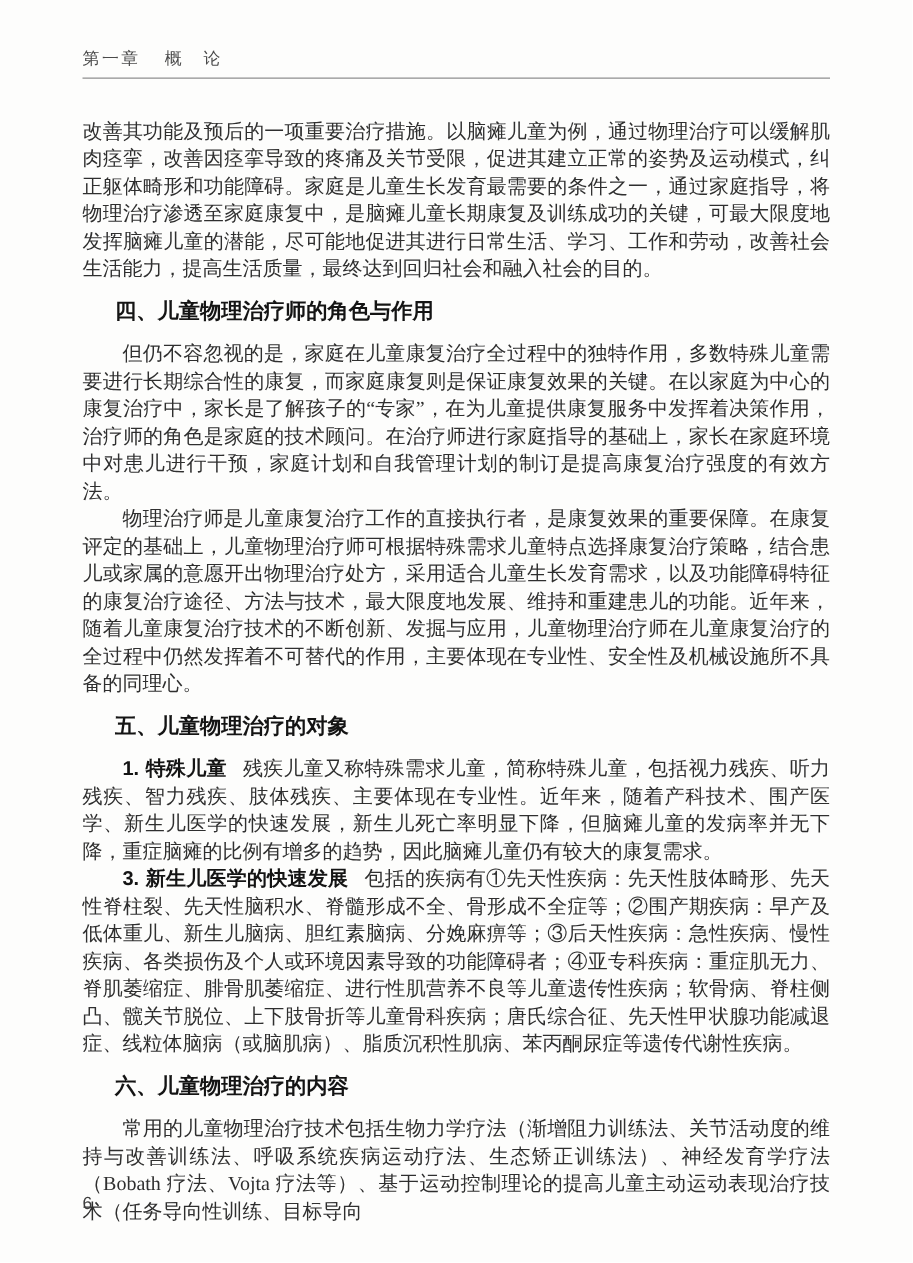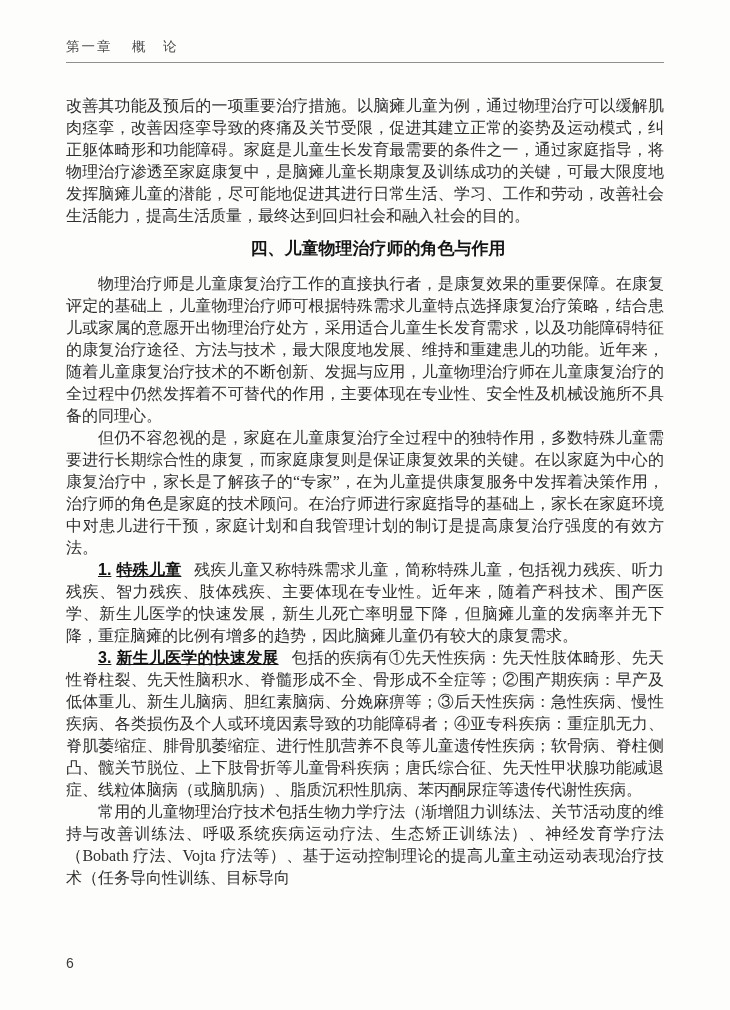--- a/index.html
+++ b/index.html
@@ -50,28 +50,27 @@
     text-indent: 0;
     margin-top: 16px;
   }
   h3.sec-heading {
     font-family: "Liberation Sans", "DejaVu Sans", sans-serif;
     font-weight: 700;
     font-size: 17px;
     line-height: 24px;
     color: #141414;
     margin: 10px 0 12px 26px;
-    text-align: center;
+    text-align: left;
   }
   .item-label {
     font-family: "Liberation Sans", "DejaVu Sans", sans-serif;
     font-weight: 700;
     color: #141414;
     margin-right: 13px;
-    text-decoration: underline;
   }
   .item-label .item-num {
     margin-right: 5px;
   }
   .page-footer {
     position: absolute;
     left: 66px;
     bottom: 38px;
   }
   .page-number {
@@ -90,29 +89,31 @@
     <span class="chapter-title">概　论</span>
     <hr class="header-rule">
   </header>
 
   <main class="page-body">
 
     <p class="para no-indent">改善其功能及预后的一项重要治疗措施。以脑瘫儿童为例，通过物理治疗可以缓解肌肉痉挛，改善因痉挛导致的疼痛及关节受限，促进其建立正常的姿势及运动模式，纠正躯体畸形和功能障碍。家庭是儿童生长发育最需要的条件之一，通过家庭指导，将物理治疗渗透至家庭康复中，是脑瘫儿童长期康复及训练成功的关键，可最大限度地发挥脑瘫儿童的潜能，尽可能地促进其进行日常生活、学习、工作和劳动，改善社会生活能力，提高生活质量，最终达到回归社会和融入社会的目的。</p>
 
     <h3 class="sec-heading">四、儿童物理治疗师的角色与作用</h3>
 
+    <p class="para">但仍不容忽视的是，家庭在儿童康复治疗全过程中的独特作用，多数特殊儿童需要进行长期综合性的康复，而家庭康复则是保证康复效果的关键。在以家庭为中心的康复治疗中，家长是了解孩子的“专家”，在为儿童提供康复服务中发挥着决策作用，治疗师的角色是家庭的技术顾问。在治疗师进行家庭指导的基础上，家长在家庭环境中对患儿进行干预，家庭计划和自我管理计划的制订是提高康复治疗强度的有效方法。</p>
     <p class="para">物理治疗师是儿童康复治疗工作的直接执行者，是康复效果的重要保障。在康复评定的基础上，儿童物理治疗师可根据特殊需求儿童特点选择康复治疗策略，结合患儿或家属的意愿开出物理治疗处方，采用适合儿童生长发育需求，以及功能障碍特征的康复治疗途径、方法与技术，最大限度地发展、维持和重建患儿的功能。近年来，随着儿童康复治疗技术的不断创新、发掘与应用，儿童物理治疗师在儿童康复治疗的全过程中仍然发挥着不可替代的作用，主要体现在专业性、安全性及机械设施所不具备的同理心。</p>
-    <p class="para">但仍不容忽视的是，家庭在儿童康复治疗全过程中的独特作用，多数特殊儿童需要进行长期综合性的康复，而家庭康复则是保证康复效果的关键。在以家庭为中心的康复治疗中，家长是了解孩子的“专家”，在为儿童提供康复服务中发挥着决策作用，治疗师的角色是家庭的技术顾问。在治疗师进行家庭指导的基础上，家长在家庭环境中对患儿进行干预，家庭计划和自我管理计划的制订是提高康复治疗强度的有效方法。</p>
 
+    <h3 class="sec-heading">五、儿童物理治疗的对象</h3>
 
     <p class="para"><span class="item-label"><span class="item-num">1.</span><span>特殊儿童</span></span><span>残疾儿童又称特殊需求儿童，简称特殊儿童，包括视力残疾、听力残疾、智力残疾、肢体残疾、主要体现在专业性。近年来，随着产科技术、围产医学、新生儿医学的快速发展，新生儿死亡率明显下降，但脑瘫儿童的发病率并无下降，重症脑瘫的比例有增多的趋势，因此脑瘫儿童仍有较大的康复需求。</span></p>
 
 
     <p class="para"><span class="item-label"><span class="item-num">3.</span><span>新生儿医学的快速发展</span></span><span>包括的疾病有①先天性疾病：先天性肢体畸形、先天性脊柱裂、先天性脑积水、脊髓形成不全、骨形成不全症等；②围产期疾病：早产及低体重儿、新生儿脑病、胆红素脑病、分娩麻痹等；③后天性疾病：急性疾病、慢性疾病、各类损伤及个人或环境因素导致的功能障碍者；④亚专科疾病：重症肌无力、脊肌萎缩症、腓骨肌萎缩症、进行性肌营养不良等儿童遗传性疾病；软骨病、脊柱侧凸、髋关节脱位、上下肢骨折等儿童骨科疾病；唐氏综合征、先天性甲状腺功能减退症、线粒体脑病（或脑肌病）、脂质沉积性肌病、苯丙酮尿症等遗传代谢性疾病。</span></p>
 
+    <h3 class="sec-heading">六、儿童物理治疗的内容</h3>
 
     <p class="para">常用的儿童物理治疗技术包括生物力学疗法（渐增阻力训练法、关节活动度的维持与改善训练法、呼吸系统疾病运动疗法、生态矫正训练法）、神经发育学疗法（Bobath 疗法、Vojta 疗法等）、基于运动控制理论的提高儿童主动运动表现治疗技术（任务导向性训练、目标导向</p>
 
   </main>
 
   <footer class="page-footer">
     <span class="page-number">6</span>
   </footer>
 
 </div>

